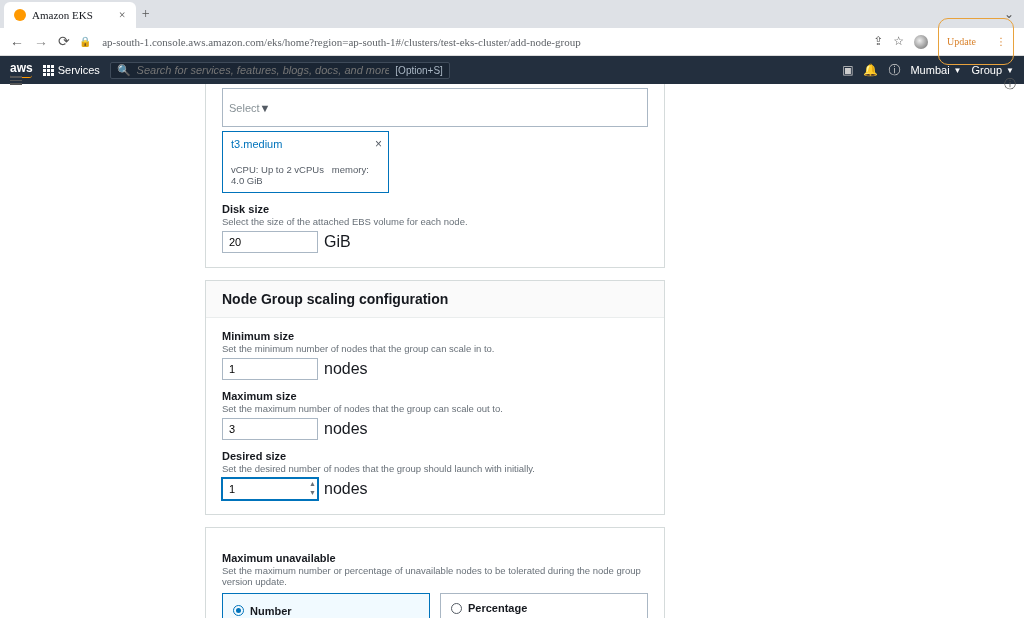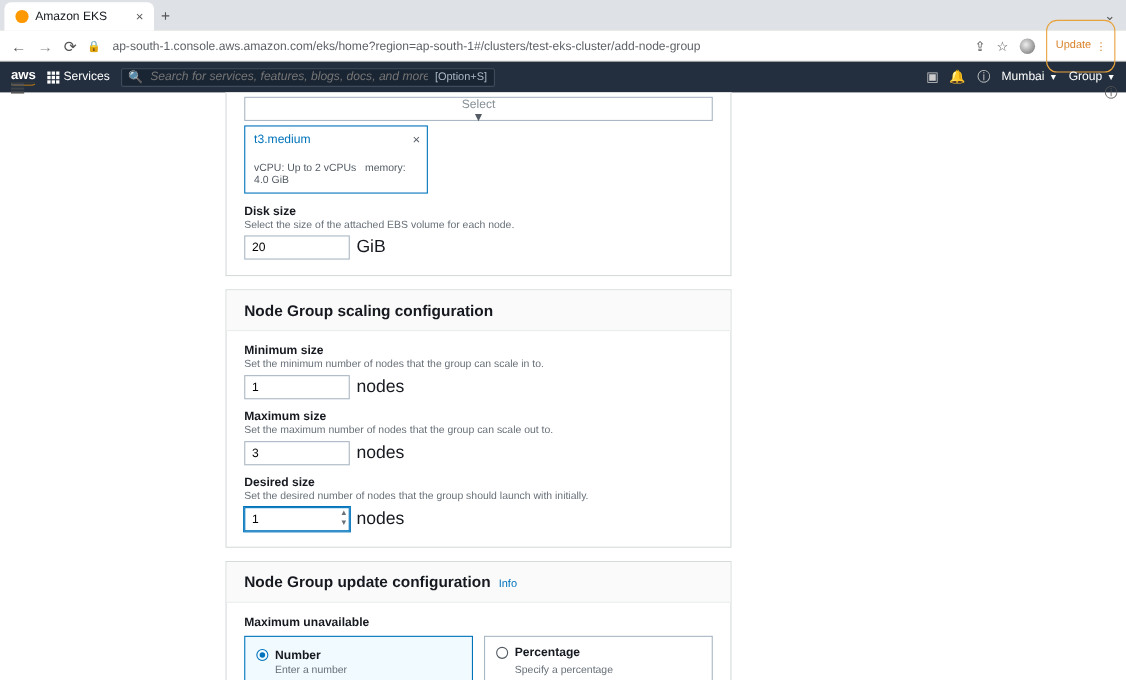--- a/index.html
+++ b/index.html
@@ -1,34 +1,34 @@
 <!DOCTYPE html>
 <html><head>
 <meta charset="utf-8">
 <style>
 * { box-sizing: border-box; margin: 0; padding: 0; }
 body { font-family: "Amazon Ember", "Helvetica Neue", Arial, sans-serif; font-size: 12px; background: #fff; color: #16191f; }
 
 
-.browser-chrome { background: #fef9c3; }
+.browser-chrome { background: #fef9c3; font-family: Liberation Serif, serif; }
 .tab-strip { display: flex; align-items: center; height: 28px; background: #dee1e6; padding-left: 4px; }
 .tab { display: flex; align-items: center; background: #fff; border-radius: 6px 6px 0 0; padding: 4px 10px; font-size: 11px; gap: 6px; height: 26px; margin-top: 2px; }
 .tab .favicon { width: 12px; height: 12px; background: #ff9900; border-radius: 50%; }
 .tab-close { font-size: 12px; color: #555; cursor: pointer; margin-left: 20px; }
 .new-tab { width: 20px; text-align: center; font-size: 14px; color: #555; cursor: pointer; }
 .chevron-tabs { margin-left: auto; margin-right: 10px; color: #555; cursor: pointer; }
 
 .addr-row { display: flex; align-items: center; height: 28px; background: #fff; padding: 0 10px; gap: 10px; border-bottom: 1px solid #ddd; }
 .nav-arrow { color: #888; font-size: 14px; cursor: pointer; }
 .nav-arrow.enabled { color: #555; }
 .lock { font-size: 10px; color: #555; }
 .url { font-size: 11px; color: #5f6368; flex: 1; }
 .addr-icons { display: flex; gap: 10px; align-items: center; }
 .addr-ico { color: #555; cursor: pointer; font-size: 12px; }
-.update-pill { border: 1px solid #e8a23d; color: #d9822b; padding: 17px 8px; border-radius: 10px; font-size: 10px; display: flex; align-items: center; gap: 4px; }
+.update-pill { border: 1px solid #e8a23d; color: #d9822b; padding: 17px 8px; border-radius: 10px; font-size: 10px; display: flex; align-items: center; gap: 20px; }
 .update-pill .dots { letter-spacing: -1px; }
 .avatar-ico { width: 14px; height: 14px; border-radius: 50%; background: radial-gradient(circle at 40% 40%, #eee, #666); }
 
 
 .aws-nav { background: #232f3e; color: #fff; display: flex; align-items: center; height: 28px; font-size: 11px; padding: 0 10px; gap: 10px; }
 .aws-logo { font-weight: 700; font-size: 12px; display: flex; flex-direction: column; line-height: 1; }
 .aws-logo .smile { height: 3px; width: 22px; border-bottom: 1.5px solid #ff9900; border-radius: 0 0 10px 10px; margin-top: 1px; }
 .services-btn { display: flex; align-items: center; gap: 4px; cursor: pointer; }
 .grid9 { display: grid; grid-template-columns: repeat(3, 3px); grid-template-rows: repeat(3, 3px); gap: 1px; }
 .grid9 span { background: #fff; }
@@ -52,21 +52,21 @@
 .page { width: 1024px; }
 .content { margin-left: 205px; width: 460px; padding-top: 0; }
 
 .panel { border: 1px solid #d5dbdb; background: #fff; margin-bottom: 12px; }
 .panel .body { padding: 12px 16px 14px; }
 .panel .header { padding: 10px 16px; border-bottom: 1px solid #eaeded; background: #fafafa; }
 .panel .header h2 { font-size: 14px; font-weight: 700; }
 .panel .header .info-link { color: #0073bb; font-size: 10px; margin-left: 4px; cursor: pointer; font-weight: 400; }
 
 
-.select-mimic { border: 1px solid #aab7c4; height: 22px; display: flex; align-items: center; padding: 0 6px; color: #879196; font-size: 11px; cursor: pointer; flex-direction: column; }
+.select-mimic { border: 1px solid #aab7c4; height: 39px; display: flex; align-items: center; padding: 0 6px; color: #879196; font-size: 11px; cursor: pointer; }
 .select-mimic .arrow { color: #545b64; }
 
 
 .tag-chip { border: 1px solid #0073bb; background: #fff; padding: 6px 8px; margin-top: 4px; position: relative; }
 .tag-chip .title { color: #0073bb; font-size: 11px; }
 .tag-chip .sub { color: #545b64; font-size: 9.5px; margin-top: 14px; }
 .tag-chip .x { position: absolute; top: 5px; right: 6px; color: #545b64; cursor: pointer; font-size: 12px; }
 
 .field-label { font-weight: 700; font-size: 11px; margin-top: 10px; }
 .field-help { color: #687078; font-size: 9.5px; margin-top: 1px; margin-bottom: 4px; }
@@ -221,26 +221,23 @@
                 <span>▲</span>
                 <span>▼</span>
               </div>
           </div>
           <span class="unit">nodes</span>
         </div>
       </div>
     </div>
 
     <div class="panel">
-      <div class="header">
-        <h2 style="display:inline;">Node Group update configuration</h2>
-        <span class="info-link">Info</span>
-      </div>
       <div class="body">
-        <div class="field-label" style="margin-top:0;">Maximum unavailable</div>
+        <div class="field-label" style="margin-top:12px;">Maximum unavailable</div>
+        <div class="field-help">Set the maximum number or percentage of unavailable nodes to be tolerated during the node group version update.</div>
 
         <div class="tile-row" style="margin-top:6px;">
           <div class="tile selected">
             <div class="rad">
                 <span class="circ"></span>
                 <span>Number</span>
               </div>
             <div class="hint">Enter a number</div>
           </div>
           <div class="tile">

